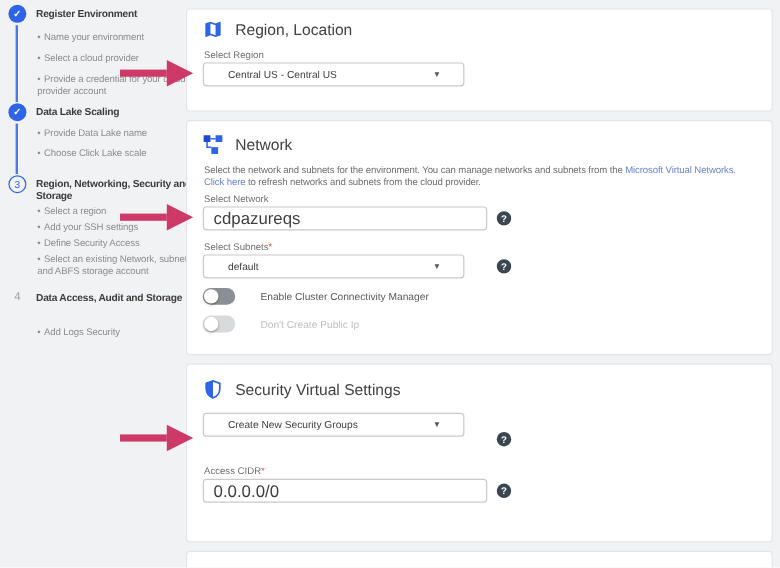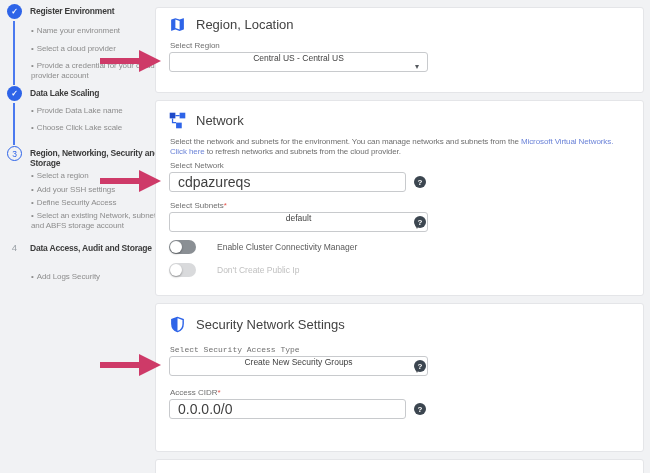--- a/index.html
+++ b/index.html
@@ -38,24 +38,24 @@
   .card {
     position:absolute; left:155px; width:489px;
     background:#fff; border:1px solid #e4e5e8; border-radius:3px;
   }
   .card-header { position:absolute; left:13px; display:flex; align-items:center; }
   .card-icon { width:17px; height:17px; margin-right:10px; flex:0 0 auto; }
   .card-title { font-size:13px; color:#424242; white-space:nowrap; }
   .field-label { position:absolute; font-size:8px; color:#6f6f6f; white-space:nowrap; }
   .req { color:#e5534b; font-size:8px; vertical-align:top; }
   .selectbox {
-    position:absolute; left:13px; width:259px; height:20px;
+    position:absolute; left:13px; width:218px; height:20px;
     border:1px solid #c8cacd; border-radius:3px; background:#fff;
-    display:flex; align-items:center; padding:0 8px;
-    font-size:8.5px; color:#3f3f3f;flex-direction:column;
+    display:flex; align-items:center; padding:0 20px;
+    font-size:8.5px; color:#3f3f3f;
   }
   .caret { margin-left:auto; color:#55595e; font-size:8px; line-height:1; }
   input.txt {
     position:absolute; left:13px; width:237px; height:20px;
     border:1px solid #c8cacd; border-radius:3px; background:#fff;
     padding:0 8px; font-size:14px; color:#3f3f3f;
     font-family:"Liberation Sans", sans-serif; outline:none;
   }
   .help {
     position:absolute; left:258px; width:12px; height:12px; border-radius:50%;
@@ -181,24 +181,24 @@
       <span class="toggle-label dim">Don't Create Public Ip</span>
     </div>
   </div>
 
   <div class="card" style="top:303px; height:149px;">
     <div class="card-header" style="top:12px;">
       <svg class="card-icon" viewBox="0 0 24 24">
         <path d="M12 2 4 5v6c0 5.25 3.4 9.74 8 11 4.6-1.26 8-5.75 8-11V5l-8-3z" fill="none" stroke="#2e64e8" stroke-width="2"></path>
         <path d="M12 2 4 5v6c0 5.25 3.4 9.74 8 11V2z" fill="#2e64e8"></path>
       </svg>
-      <span class="card-title">Security Network Settings</span>
+      <span class="card-title">Security Virtual Settings</span>
     </div>
     <div class="field-label" style="left:14px; top:41px;font-family:Liberation Mono, monospace;">Select Security Access Type</div>
-    <div class="selectbox" style="top:52px;">
+    <div class="selectbox" style="top:40px;">
       <span>Create New Security Groups</span>
       <span class="caret">▾</span>
     </div>
     <div class="help" style="top:56px;">
         <span>?</span>
       </div>
 
     <div class="field-label" style="left:14px; top:84px;">
       <span>Access CIDR</span><span class="req">*</span>
     </div>

